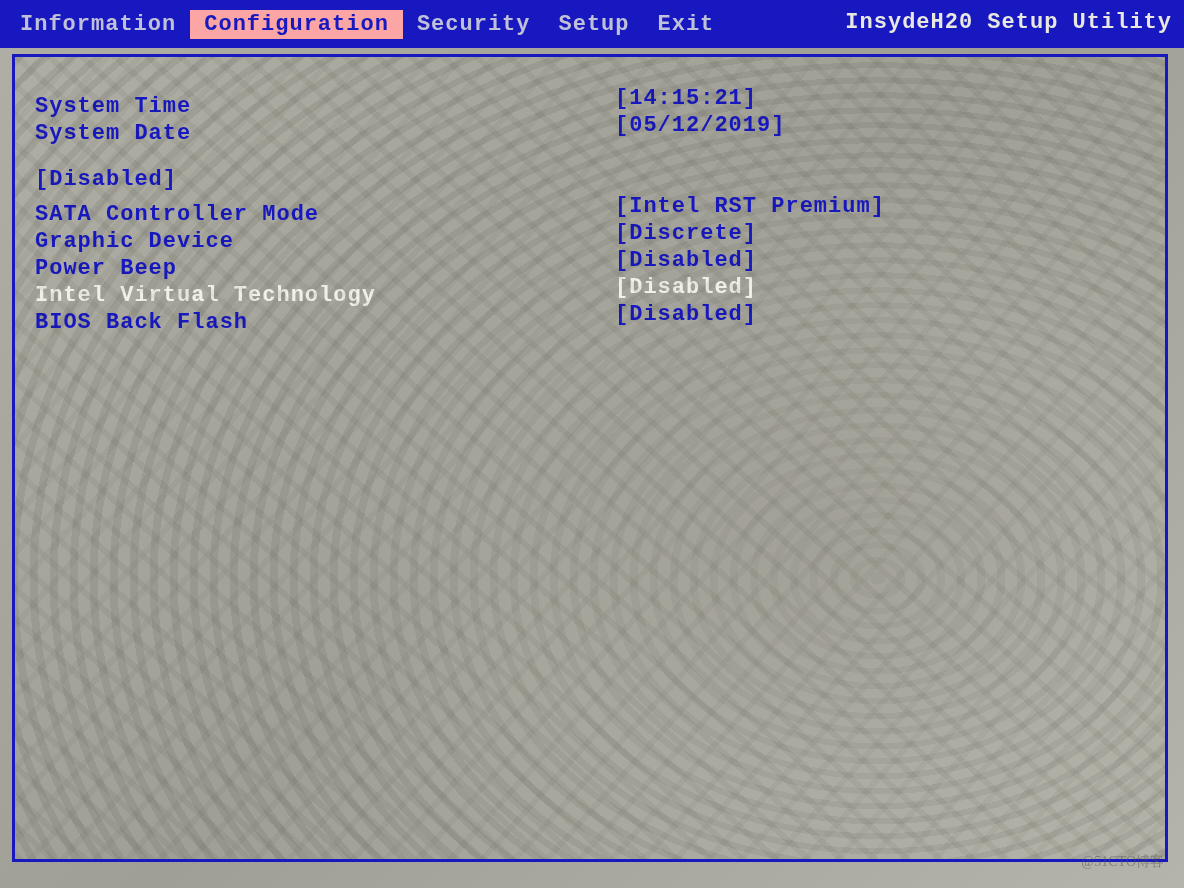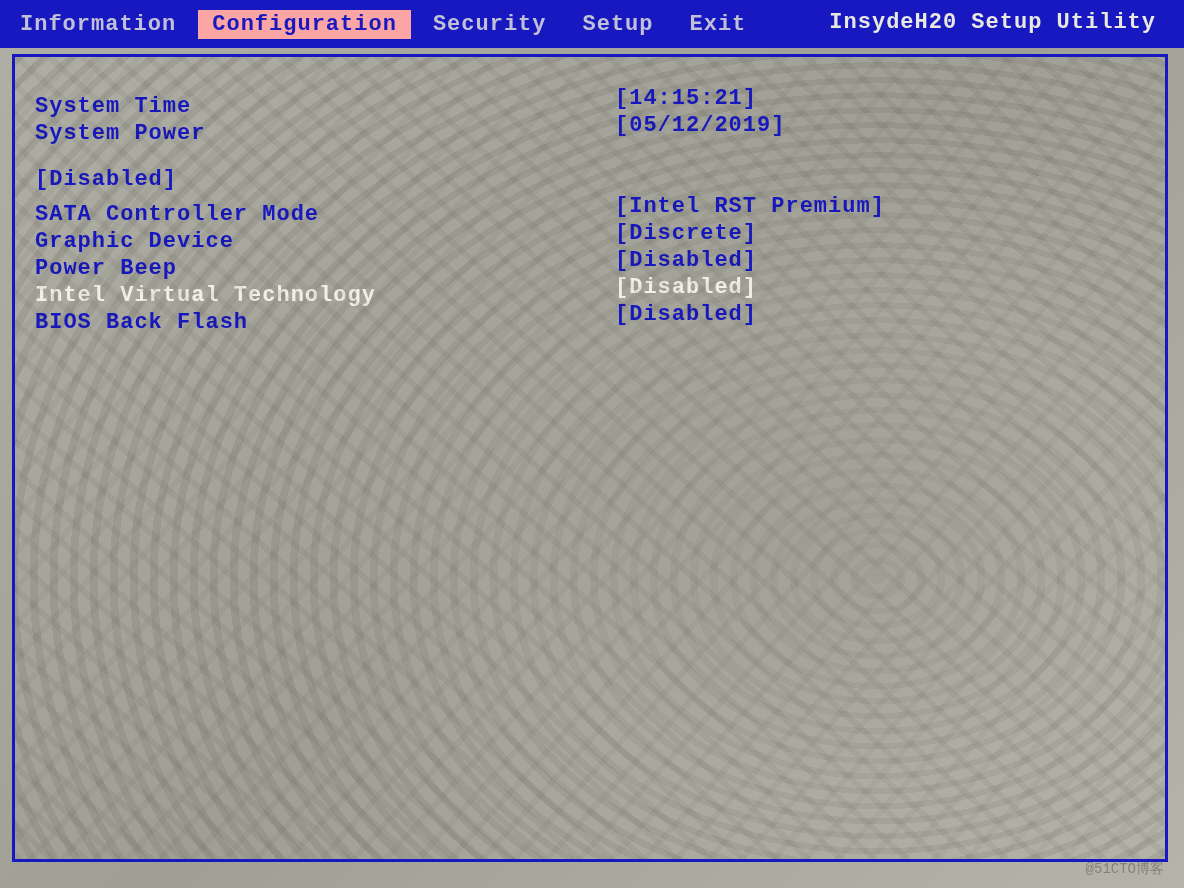--- a/index.html
+++ b/index.html
@@ -26,35 +26,35 @@
       height: 48px;
       background: #1818c0;
       display: flex;
       align-items: center;
       padding: 0 6px;
       position: relative;
     }
     .tabs {
       display: flex;
       align-items: center;
-      gap: 8px;
+      gap: 0;
     }
     .tab {
       padding: 2px 14px;
       color: #c0c0d8;
       background: #1818c0;
       letter-spacing: 1px;
     }
     .tab.active {
       background: #fca5a5;
       color: #1818c0;
     }
     .utility-title {
       position: absolute;
-      right: 28px;
+      right: 12px;
       top: 10px;
       color: #e8e8e0;
       font-size: 22px;
       letter-spacing: 1px;
     }
     .main-panel {
       margin: 6px 16px 16px 12px;
       height: calc(100% - 80px);
       border: 3px solid #1818c0;
       background: transparent;
@@ -81,25 +81,25 @@
     }
     .settings-row.selected .settings-label,
     .settings-row.selected .settings-value {
       color: #f0f0e8;
     }
     .spacer {
       height: 27px;
     }
     .watermark {
       position: absolute;
-      bottom: 10px;
+      bottom: 17px;
       right: 20px;
       color: rgba(80,80,80,0.5);
       font-size: 14px;
-      font-family: Liberation Mono, monospace;
+      font-family: Liberation Serif, serif;
       font-weight: normal;
     }
     
     .moire {
       position: absolute;
       inset: 0;
       pointer-events: none;
       opacity: 0.25;
       background:
         repeating-linear-gradient(42deg, rgba(60,58,50,0.25) 0 6px, transparent 6px 22px),
@@ -123,21 +123,21 @@
   </div>
 
   <div class="main-panel">
     <div class="moire"></div>
 
     <div class="settings-row">
       <div class="settings-label">System Time</div>
       <div class="settings-value">[14:15:21]</div>
     </div>
     <div class="settings-row">
-      <div class="settings-label">System Power</div>
+      <div class="settings-label">System Date</div>
       <div class="settings-value">[05/12/2019]</div>
     </div>
 
     <div class="spacer"></div>
 
     <div class="settings-row">
       <div class="settings-value">[Disabled]</div>
     </div>
     <div class="settings-row">
       <div class="settings-label">SATA Controller Mode</div>

